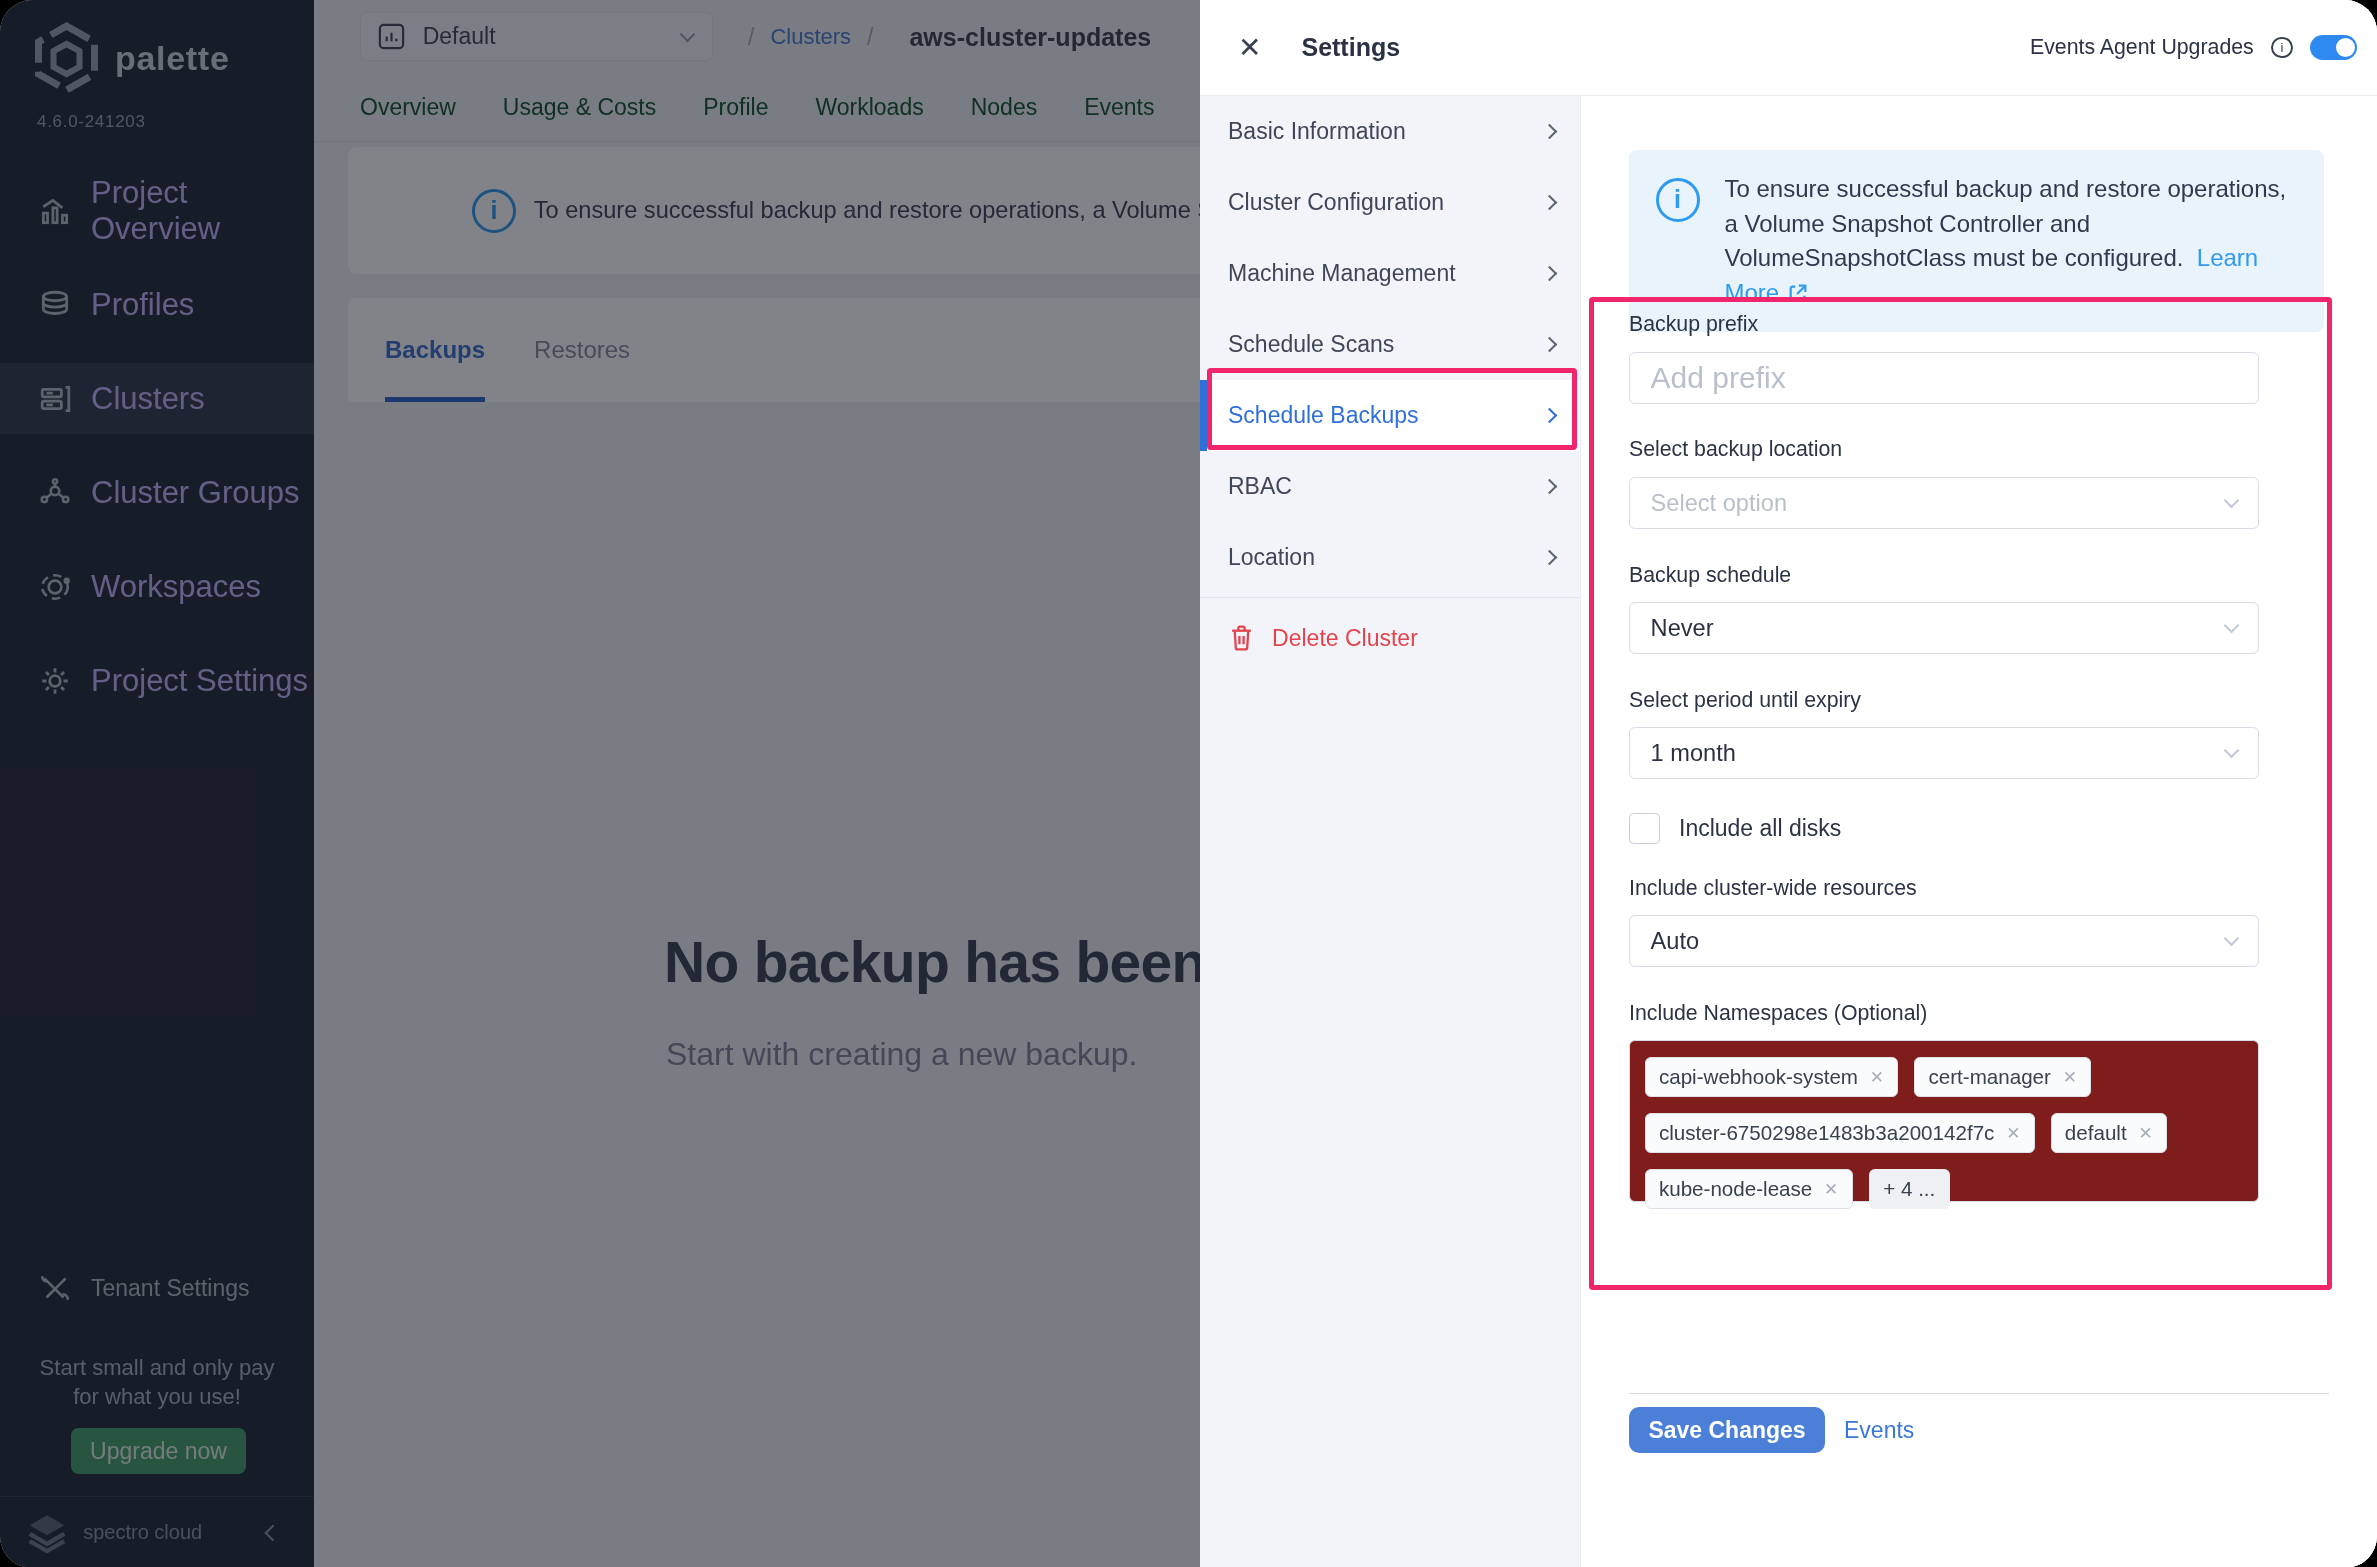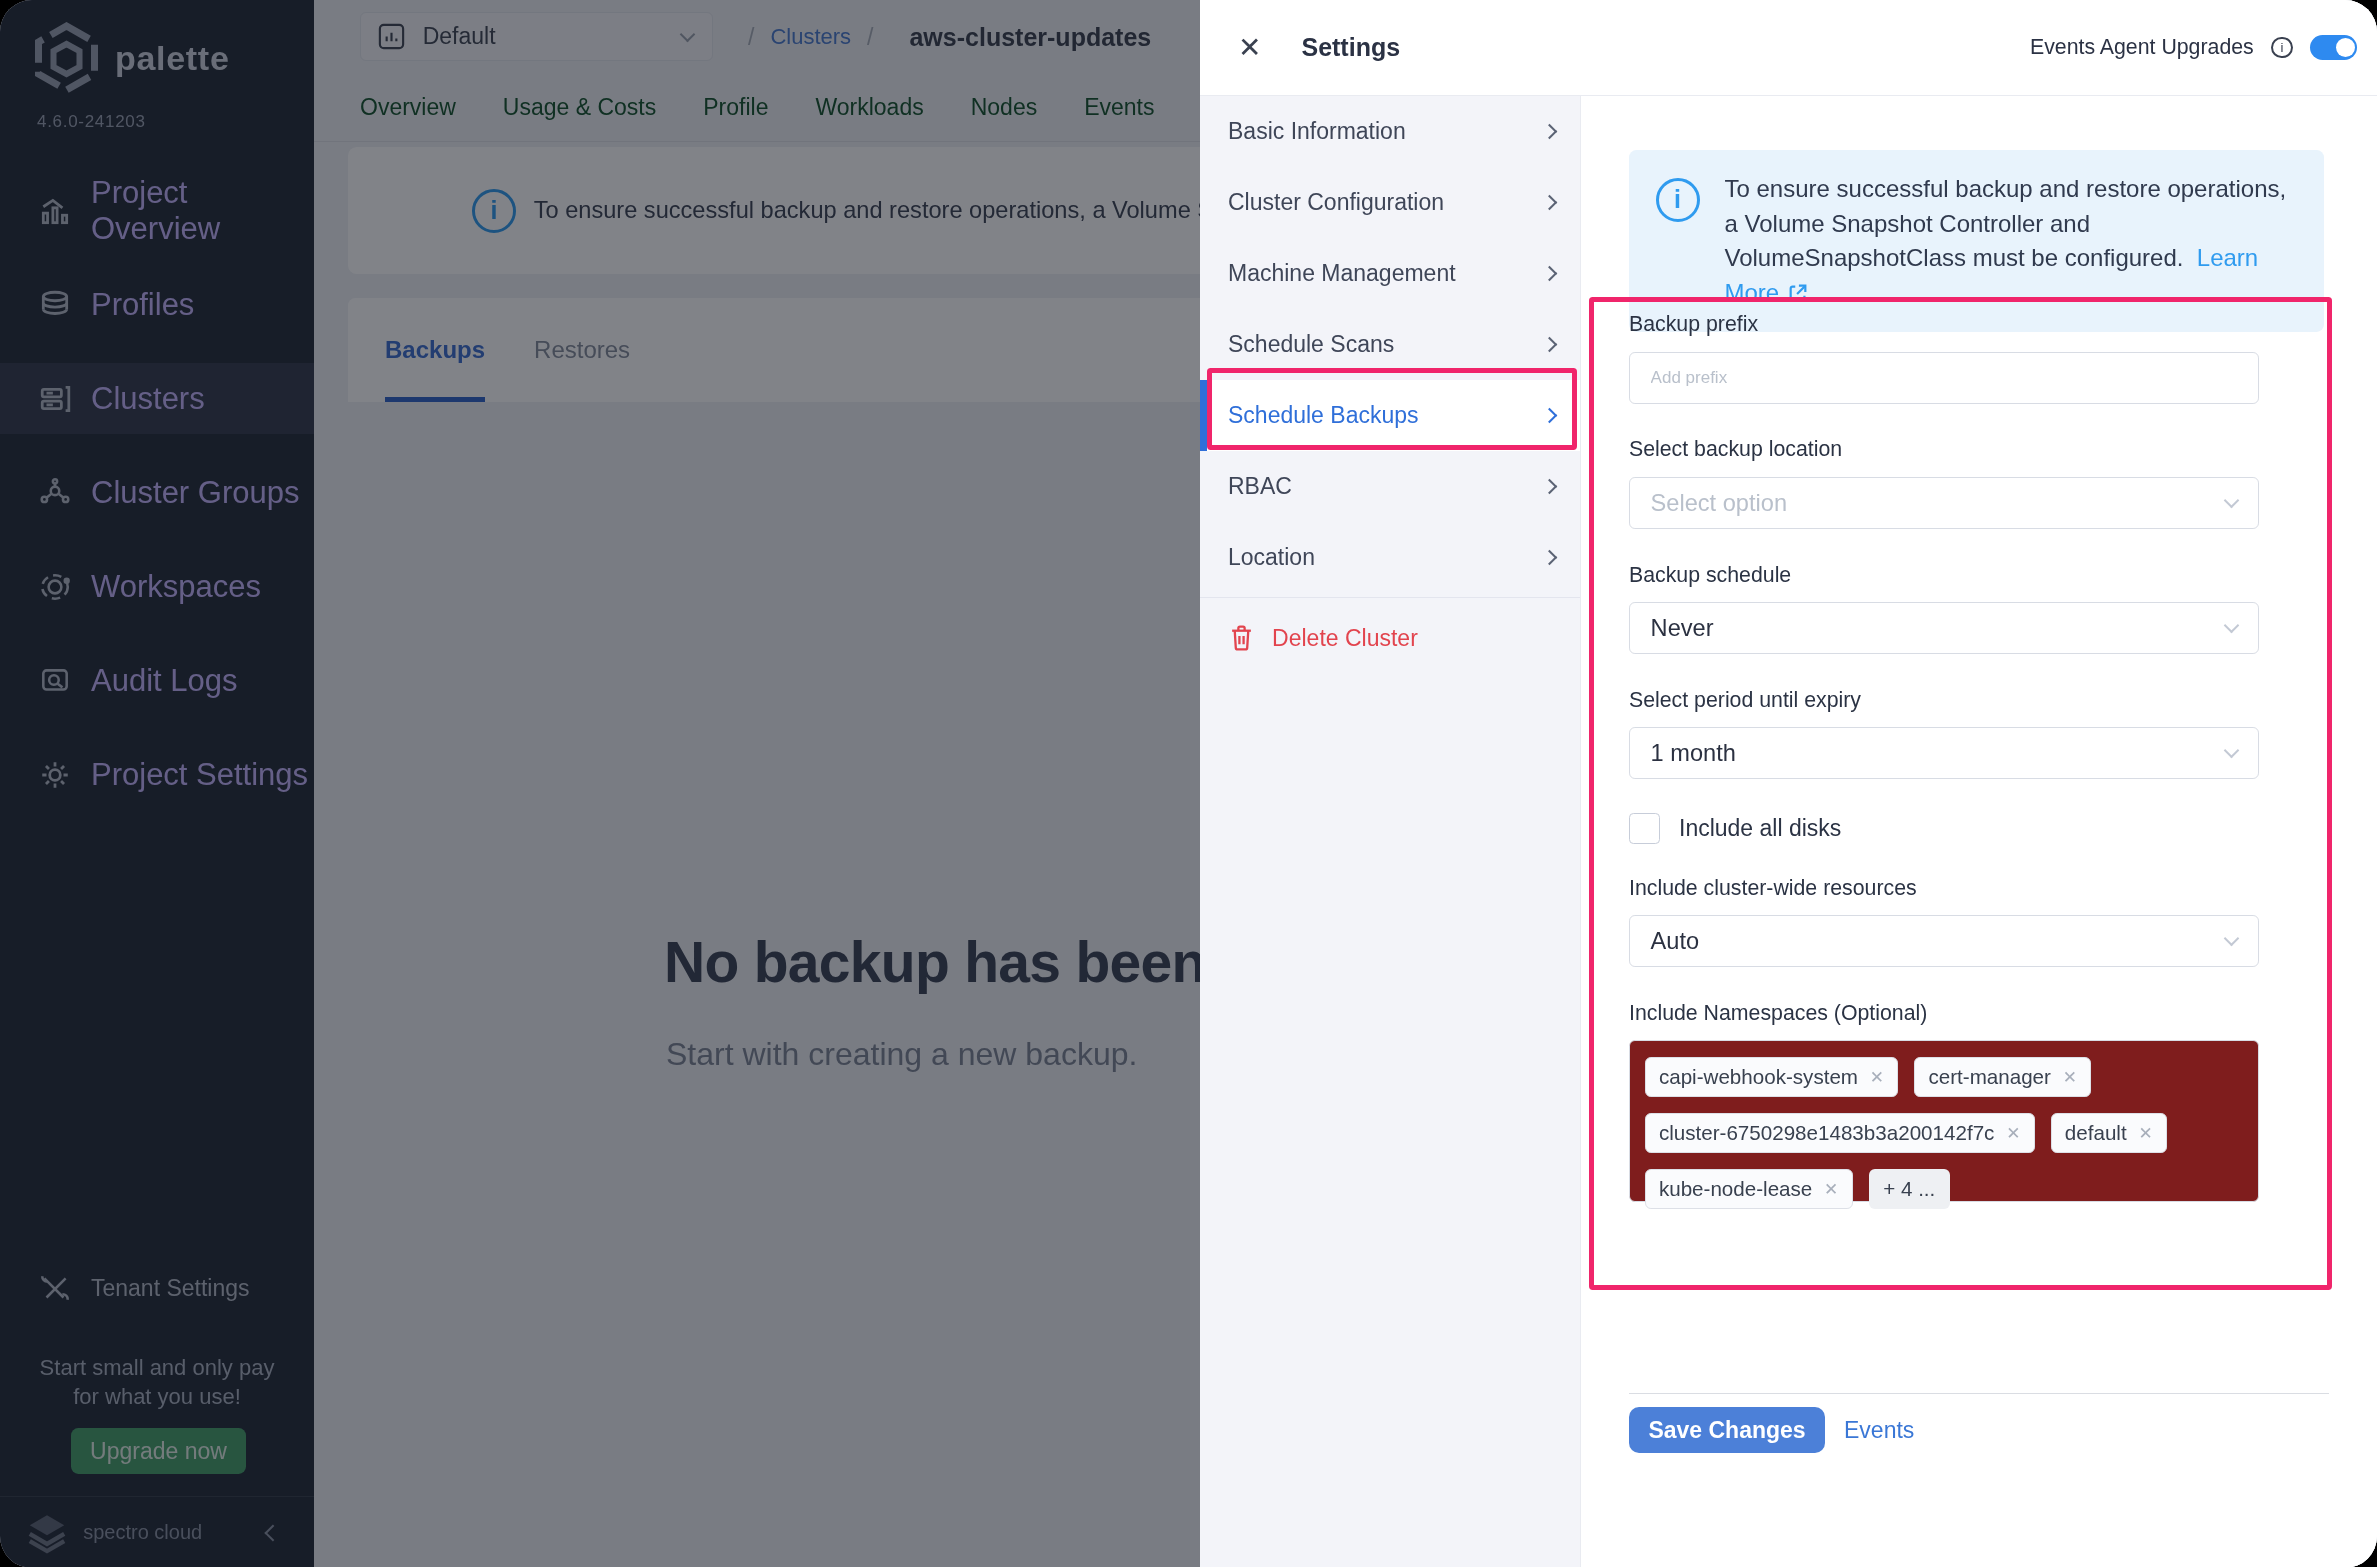--- a/index.html
+++ b/index.html
@@ -84,21 +84,21 @@
   .annot.big{left:389px;top:297px;width:743px;height:993px;border-width:5.9px;}
 
   .infobox{position:absolute;left:429px;top:150px;width:695px;min-height:127px;background:#e8f3fc;border-radius:7.4px;display:flex;align-items:flex-start;padding:22px 26.5px;gap:25px;}
   .infobox .info-circ{margin-top:5.9px;}
   .infobox-text{font-size:24px;line-height:1.44;color:#303a4e;}
   .learn-more{color:var(--link-blue);cursor:pointer;}
   .ext-icon{display:inline-block;vertical-align:-2.9px;margin-left:7.4px;}
 
   .f-label{position:absolute;left:429px;font-size:21.3px;font-weight:500;color:#2b3344;}
   .field{position:absolute;left:429px;width:630px;height:52px;background:#fff;border:1.5px solid #d8dce4;border-radius:5.9px;display:flex;align-items:center;padding:0 20.6px;font-size:23.6px;color:#2b3141;cursor:pointer;}
-  .field input{border:none;outline:none;font-size:17px;color:#2b3141;width:100%;background:transparent;}
+  .field input{border:none;outline:none;font-size:30px;color:#2b3141;width:100%;background:transparent;}
   .field input::placeholder{color:#b9c0cb;}
   .field .ph{color:#b9c0cb;}
   .field .chev-down{margin-left:auto;border-color:#c3c9d4;}
   .cb-row{position:absolute;left:429px;top:813px;display:flex;align-items:center;gap:19px;cursor:pointer;}
   .checkbox{width:31px;height:31px;border:1.5px solid #c7cdd9;border-radius:4.4px;background:#fff;}
   .cb-label{font-size:23px;color:#2b3344;}
   .tags-box{position:absolute;left:429px;top:1040px;width:630px;height:162px;border:1.5px solid #d8dce4;border-radius:5.9px;background:#7f1d1d;padding:16px 14.7px;display:flex;flex-wrap:wrap;gap:16px 16px;align-content:flex-start;}
   .tag{height:40px;display:flex;align-items:center;gap:11.8px;padding:0 13.2px;border:1.5px solid #dde0e7;border-radius:5.9px;background:#fafbfd;font-size:20.6px;color:#39414f;}
   .tag .x{font-size:17px;color:#a8afbb;cursor:pointer;}
   .tag.more{background:#eef0f3;border:none;padding:0 14.7px;font-weight:500;cursor:pointer;}
@@ -161,28 +161,20 @@
       </div>
       <div class="snav-item">
         <svg viewBox="0 0 32 32" fill="none" stroke="#b3bac7" stroke-width="2.4">
             <circle cx="16" cy="16" r="6"></circle>
             <ellipse cx="16" cy="16" rx="12" ry="11" stroke-dasharray="8 5"></ellipse>
             <circle cx="27" cy="10" r="1.8" fill="#b3bac7"></circle>
           </svg>
         <span>Workspaces</span>
       </div>
       <div class="snav-item">
-        <svg viewBox="0 0 32 32" fill="none" stroke="#b3bac7" stroke-width="2.4">
-            <rect x="5" y="6" width="22" height="18" rx="3"></rect>
-            <circle cx="15" cy="15" r="4.5"></circle>
-            <path d="M18.5 18.5 L23 22"></path>
-          </svg>
-        <span>Audit Logs</span>
-      </div>
-      <div class="snav-item">
         <svg viewBox="0 0 32 32" fill="none" stroke="#b3bac7" stroke-width="2.6">
             <circle cx="16" cy="16" r="5"></circle>
             <path d="M16 4 v4 M16 24 v4 M4 16 h4 M24 16 h4 M7.5 7.5 l2.8 2.8 M21.7 21.7 l2.8 2.8 M24.5 7.5 l-2.8 2.8 M10.3 21.7 l-2.8 2.8"></path>
           </svg>
         <span>Project Settings</span>
       </div>
     </nav>
 
     <div class="tenant">
       <svg viewBox="0 0 32 32" fill="none" stroke="#b3bac7" stroke-width="2.4">

